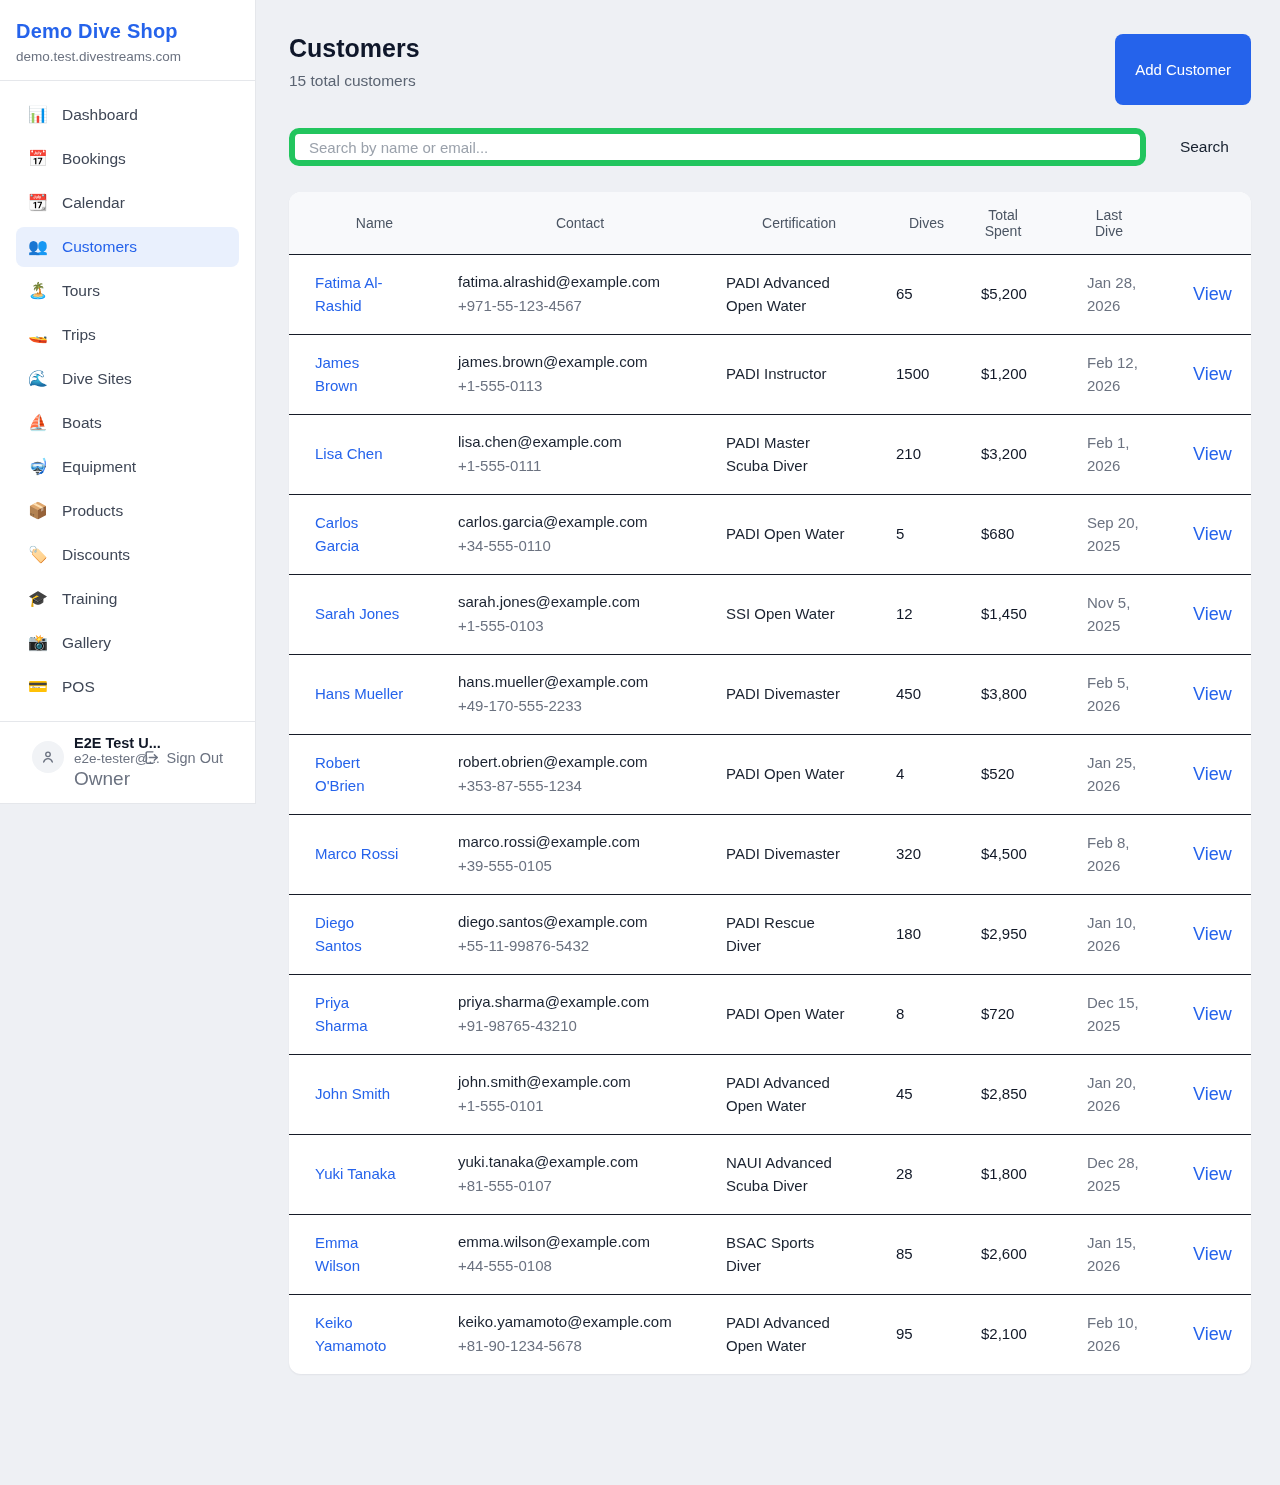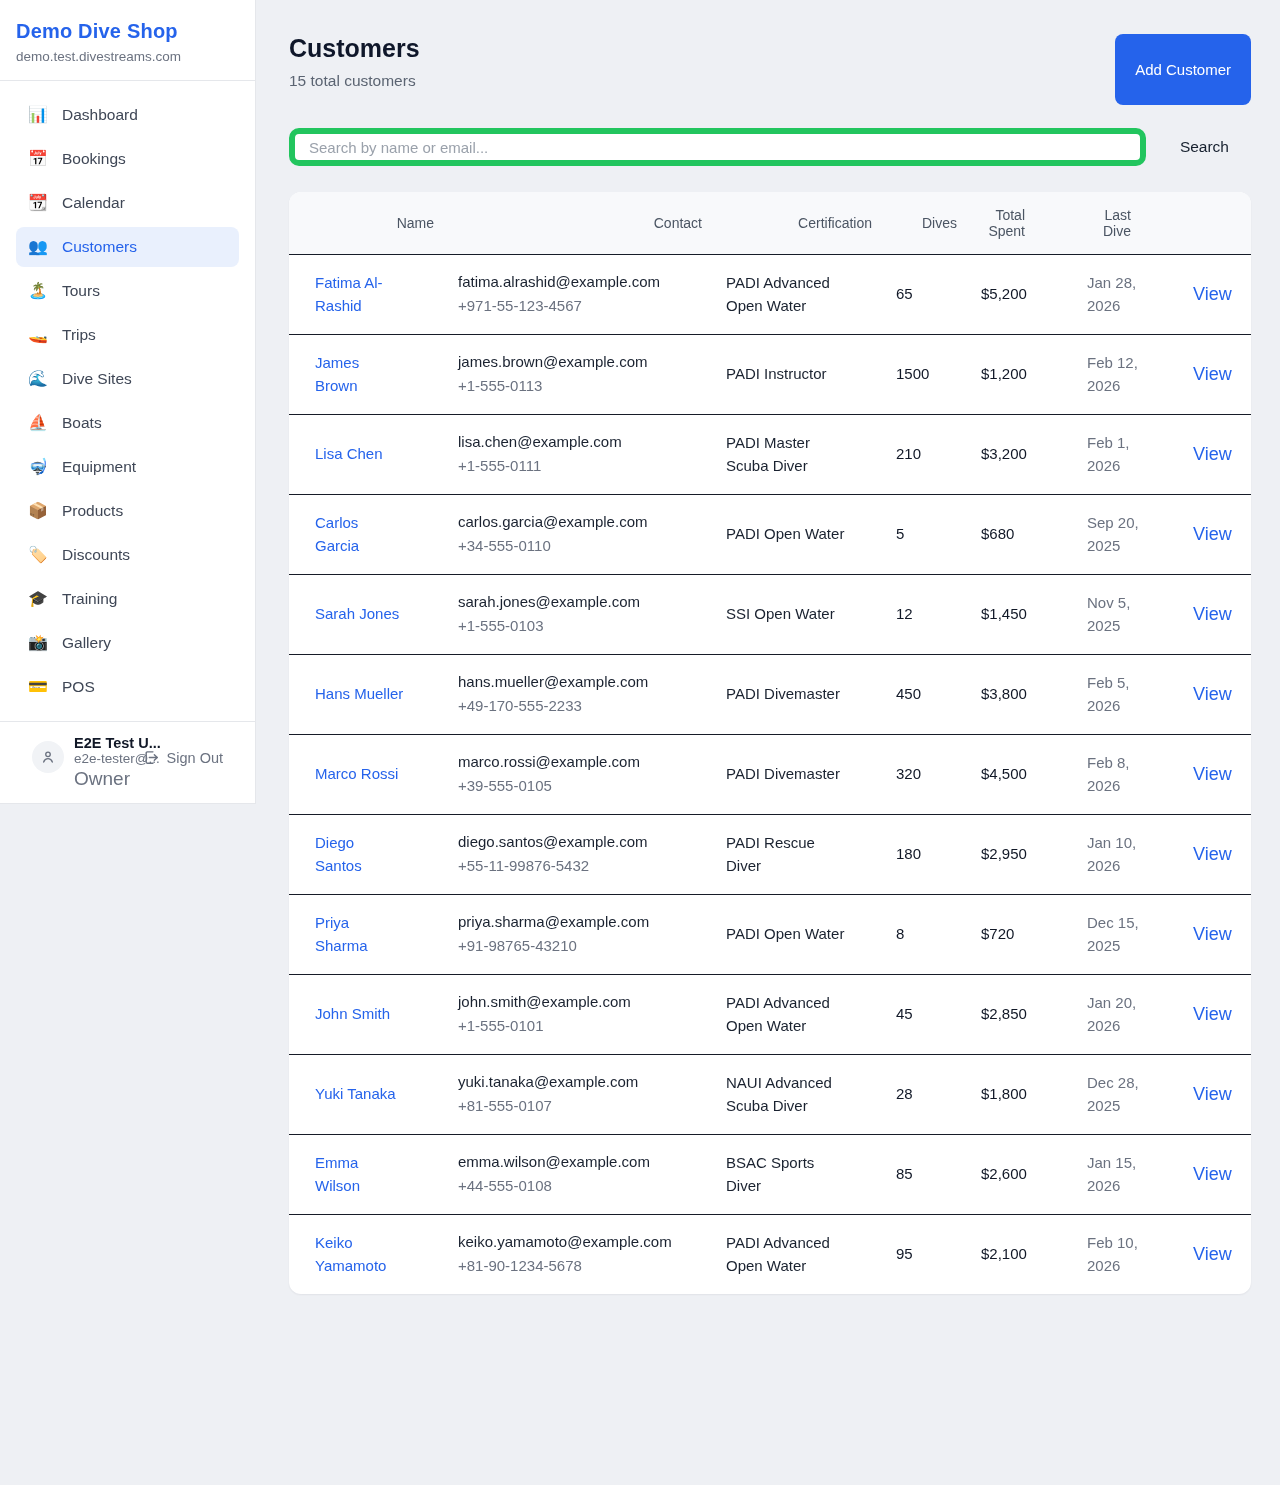--- a/index.html
+++ b/index.html
@@ -83,21 +83,21 @@
   .card {
     margin-top:26px; background:#fff; border-radius:12px;
     box-shadow:0 1px 2px rgba(16,24,40,.06);
     overflow:hidden;
   }
   table { width:100%; border-collapse:collapse; table-layout:fixed; }
   col.c-name{width:157px} col.c-contact{width:268px} col.c-cert{width:170px}
   col.c-dives{width:85px} col.c-total{width:106px} col.c-last{width:106px} col.c-view{width:70px}
   thead tr { background:#f8f9fb; }
   th {
-    text-align:right; font-weight:500; font-size:14px; color:#4b5563;
+    text-align:center; font-weight:500; font-size:14px; color:#4b5563;
     padding:14px 12px; height:62px; vertical-align:middle;
   }
   th.first, td.first { padding-left:26px; }
   thead tr { border-bottom:1px solid var(--row-border); }
   tbody tr + tr { border-top:1px solid var(--row-border); }
   td { padding:16px 12px; vertical-align:middle; font-size:15px; line-height:1.5; }
   .th-narrow span { display:block; max-width:44px; }
   .name-link {
     color:var(--accent); font-weight:500; text-decoration:none; cursor:pointer;
     display:inline-block; max-width:90px; line-height:1.55;
@@ -379,20 +379,40 @@
     <td class="td-dives">450</td>
     <td class="td-total">$3,800</td>
     <td class="td-last">
       <span class="last-dive">Feb 5, 2026</span>
     </td>
     <td class="td-view">
       <a class="view-link">View</a>
     </td>
   </tr>
 
+  <tr>
+    <td class="first td-name">
+      <a class="name-link">Robert O'Brien</a>
+    </td>
+    <td class="td-contact">
+      <div class="email">robert.obrien@example.com</div>
+      <div class="phone">+353-87-555-1234</div>
+    </td>
+    <td class="td-cert">
+      <span class="cert">PADI Open Water</span>
+    </td>
+    <td class="td-dives">4</td>
+    <td class="td-total">$520</td>
+    <td class="td-last">
+      <span class="last-dive">Jan 25, 2026</span>
+    </td>
+    <td class="td-view">
+      <a class="view-link">View</a>
+    </td>
+  </tr>
 
   <tr>
     <td class="first td-name">
       <a class="name-link">Marco Rossi</a>
     </td>
     <td class="td-contact">
       <div class="email">marco.rossi@example.com</div>
       <div class="phone">+39-555-0105</div>
     </td>
     <td class="td-cert">

